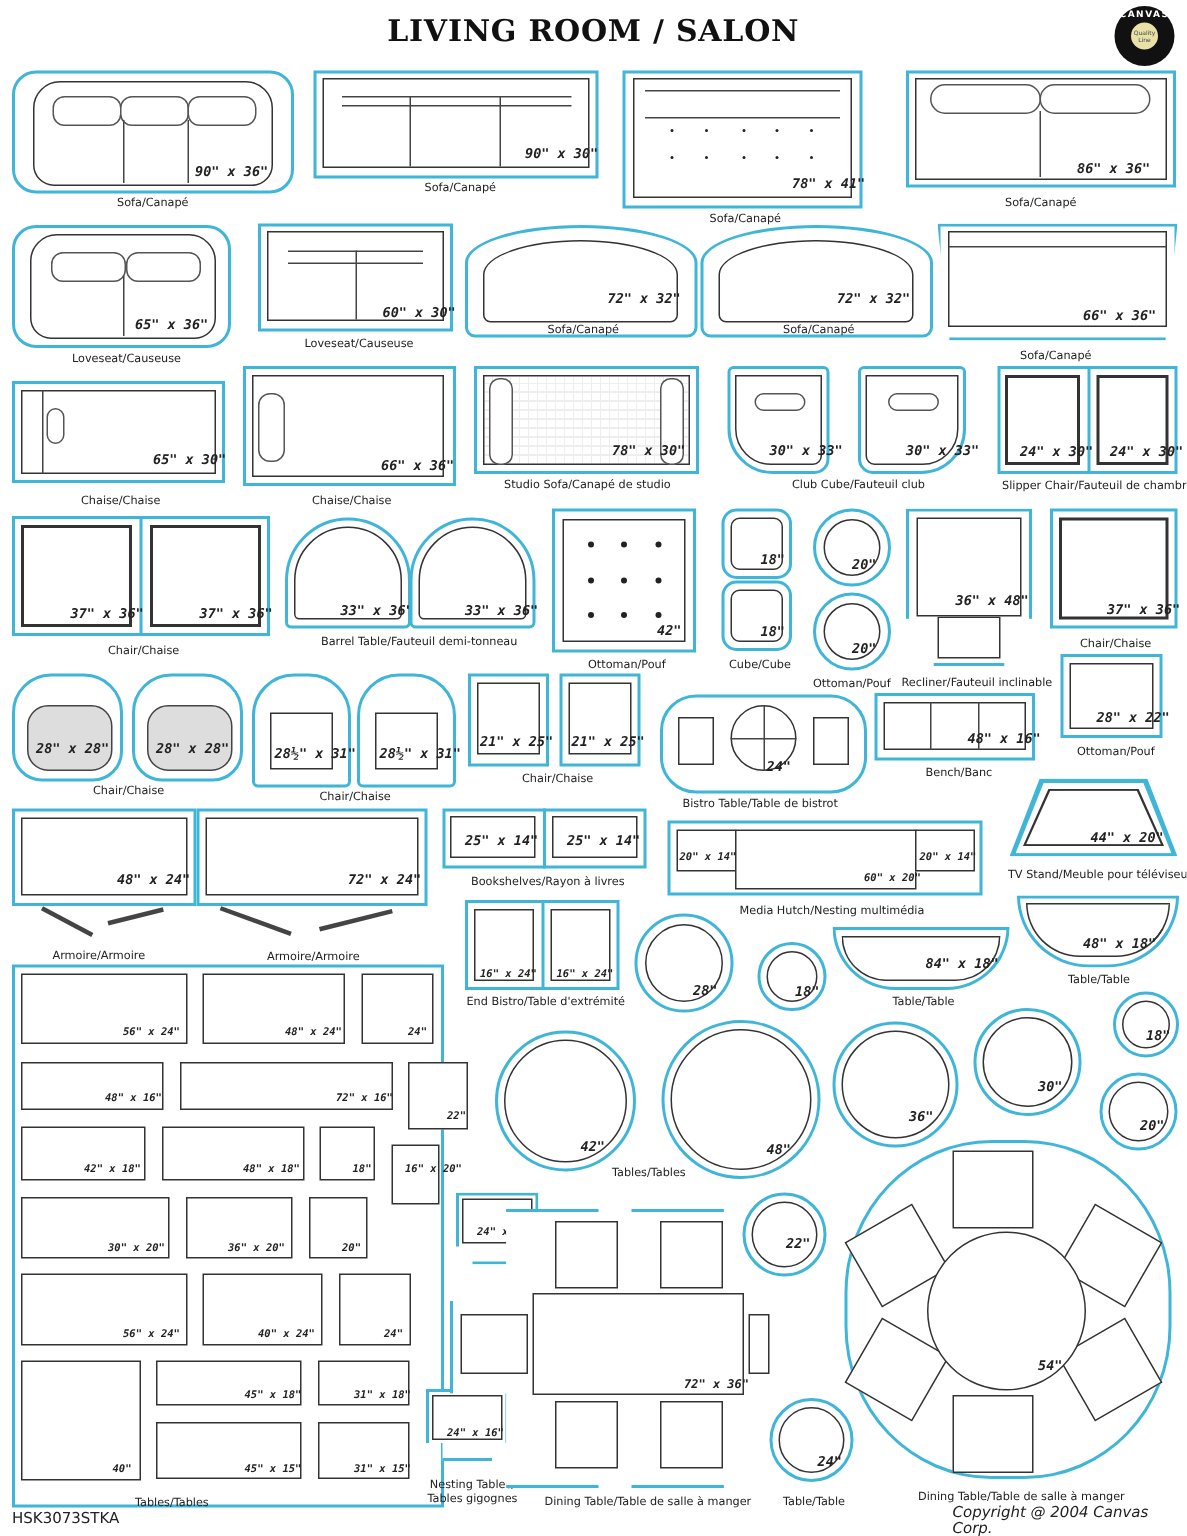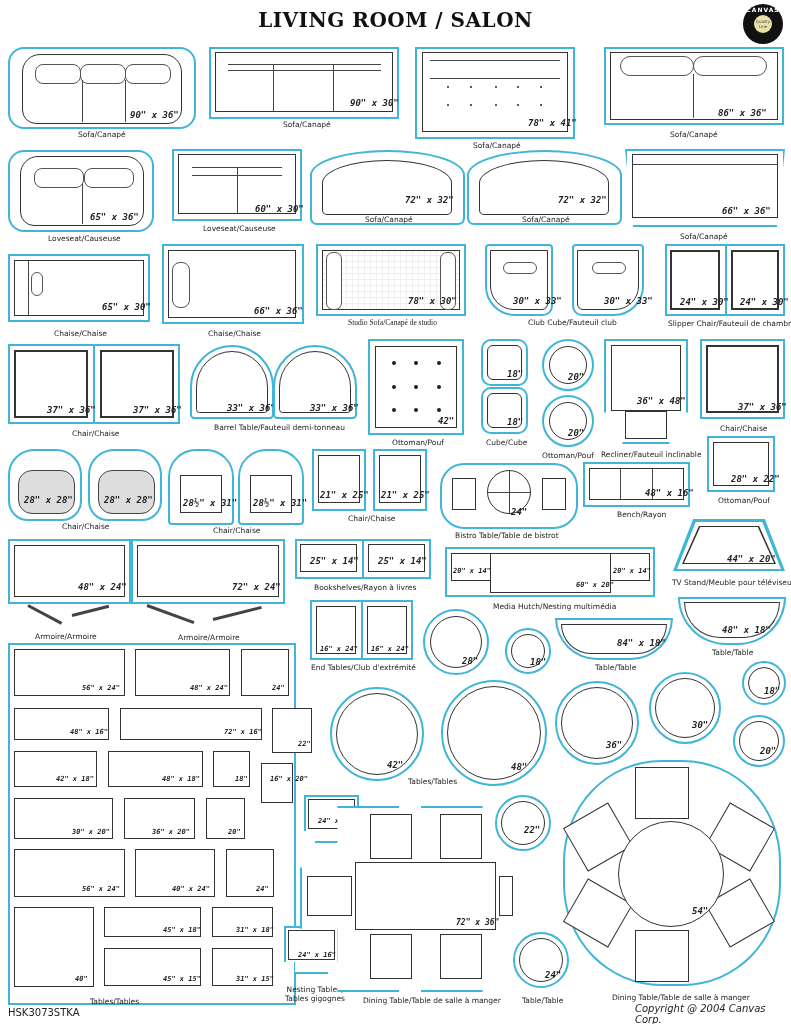--- a/index.html
+++ b/index.html
@@ -124,21 +124,21 @@
 <div class="drawing" style="left:168px;top:250px;width:128px;height:68px;"></div>
 <div class="cushion" style="left:172px;top:262px;width:16px;height:44px;border-radius:8px;"></div>
 <div class="dim" style="left:254px;top:306px;">66" x 36"</div>
 <div class="label" style="left:208px;top:329px;">Chaise/Chaise</div>
 
 <div class="piece" style="left:316px;top:244px;width:150px;height:72px;"></div>
 <div class="drawing hatch" style="left:322px;top:250px;width:138px;height:60px;"></div>
 <div class="cushion" style="left:326px;top:252px;width:14px;height:56px;border-radius:7px;"></div>
 <div class="cushion" style="left:440px;top:252px;width:14px;height:56px;border-radius:7px;"></div>
 <div class="dim" style="left:408px;top:296px;">78" x 30"</div>
-<div class="label" style="left:348px;top:318px;font-family:Liberation Serif, serif;">Studio Sofa/Canapé de studio</div>
+<div class="label" style="left:336px;top:318px;">Studio Sofa/Canapé de studio</div>
 
 <div class="piece" style="left:485px;top:244px;width:68px;height:72px;border-radius:4px 4px 10px 30px;"></div>
 <div class="drawing" style="left:490px;top:250px;width:58px;height:60px;border-radius:0 0 6px 24px;"></div>
 <div class="cushion" style="left:503px;top:262px;width:32px;height:10px;"></div>
 <div class="dim" style="left:513px;top:296px;">30" x 33"</div>
 <div class="piece" style="left:572px;top:244px;width:72px;height:72px;border-radius:4px 4px 30px 10px;"></div>
 <div class="drawing" style="left:577px;top:250px;width:62px;height:60px;border-radius:0 0 24px 6px;"></div>
 <div class="cushion" style="left:592px;top:262px;width:32px;height:10px;"></div>
 <div class="dim" style="left:604px;top:296px;">30" x 33"</div>
 <div class="label" style="left:528px;top:318px;">Club Cube/Fauteuil club</div>
@@ -239,21 +239,21 @@
 <div class="drawing" style="left:452px;top:478px;width:24px;height:32px;"></div>
 <div class="drawing" style="left:542px;top:478px;width:24px;height:32px;"></div>
 <div class="dim" style="left:511px;top:507px;">24"</div>
 <div class="label" style="left:455px;top:531px;">Bistro Table/Table de bistrot</div>
 
 <div class="piece" style="left:583px;top:462px;width:107px;height:45px;"></div>
 <div class="drawing" style="left:589px;top:468px;width:95px;height:32px;"></div>
 <div class="line" style="left:620px;top:468px;width:1px;height:32px;"></div>
 <div class="line" style="left:652px;top:468px;width:1px;height:32px;"></div>
 <div class="dim" style="left:645px;top:488px;">48" x 16"</div>
-<div class="label" style="left:617px;top:510px;">Bench/Rayon</div>
+<div class="label" style="left:617px;top:510px;">Bench/Banc</div>
 
 <div class="piece" style="left:707px;top:436px;width:68px;height:56px;"></div>
 <div class="drawing" style="left:713px;top:442px;width:56px;height:44px;"></div>
 <div class="dim" style="left:731px;top:474px;">28" x 22"</div>
 <div class="label" style="left:718px;top:496px;">Ottoman/Pouf</div>
 
 <div class="piece" style="left:8px;top:539px;width:123px;height:65px;"></div>
 <div class="drawing" style="left:14px;top:545px;width:111px;height:52px;"></div>
 <div class="dim" style="left:78px;top:584px;"></div>
 <div class="dim" style="left:78px;top:582px;">48" x 24"</div>
@@ -291,21 +291,21 @@
 <div class="piece trap" style="left:684px;top:527px;width:90px;height:36px;background:#fff;"></div>
 <div class="dim" style="left:727px;top:554px;">44" x 20"</div>
 <div class="label" style="left:672px;top:578px;">TV Stand/Meuble pour téléviseur</div>
 
 <div class="piece" style="left:310px;top:600px;width:103px;height:60px;"></div>
 <div class="line" style="left:361px;top:600px;width:2px;height:60px;background:#3fb5d8;"></div>
 <div class="drawing" style="left:316px;top:606px;width:40px;height:48px;"></div>
 <div class="drawing" style="left:367px;top:606px;width:40px;height:48px;"></div>
 <div class="dim" style="left:320px;top:645px;font-size:7px;">16" x 24"</div>
 <div class="dim" style="left:371px;top:645px;font-size:7px;">16" x 24"</div>
-<div class="label" style="left:311px;top:663px;">End Tables/Club d'extrémité</div>
+<div class="label" style="left:311px;top:663px;">End Bistro/Table d'extrémité</div>
 
 <div class="piece round" style="left:423px;top:609px;width:66px;height:66px;"></div>
 <div class="drawing round" style="left:430px;top:616px;width:52px;height:52px;"></div>
 <div class="dim" style="left:462px;top:656px;">28"</div>
 
 <div class="piece round" style="left:505px;top:628px;width:46px;height:46px;"></div>
 <div class="drawing round" style="left:511px;top:634px;width:34px;height:34px;"></div>
 <div class="dim" style="left:530px;top:657px;">18"</div>
 
 <div class="piece half" style="left:555px;top:618px;width:118px;height:42px;"></div>

